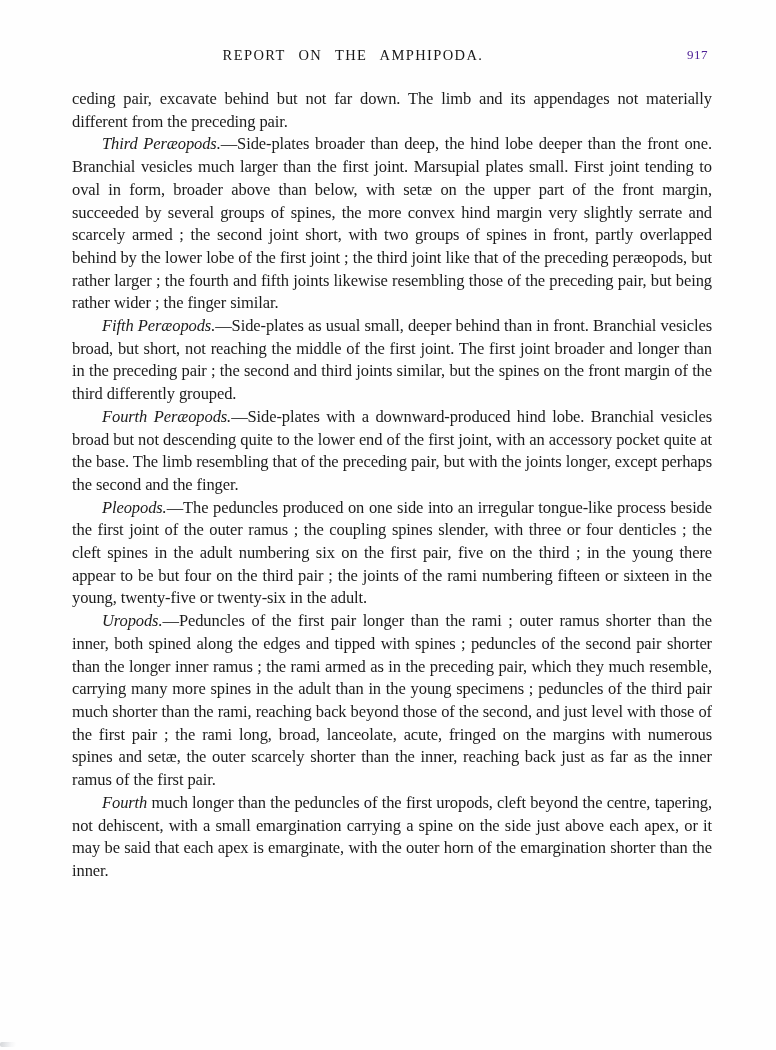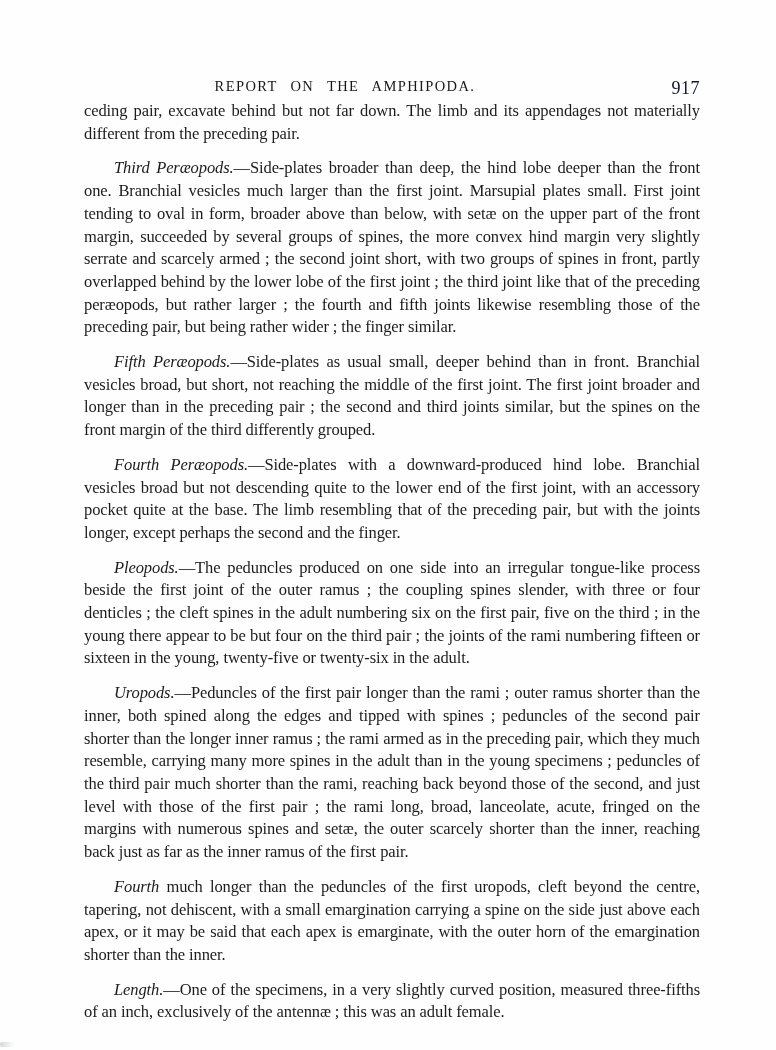--- a/index.html
+++ b/index.html
@@ -10,44 +10,44 @@
     position: relative;
     overflow: hidden;
   }
   .page {
     position: absolute; inset: 0;
     background: #fefefe;
     color: #1c1c1c;
   }
   .running-header {
     position: absolute;
-    top: 47px; left: 60px; width: 640px; height: 20px; margin-top: 31px;
+    top: 47px; left: 68px; width: 640px; height: 20px;
   }
   .header-title {
     position: absolute;
     left: 0; right: 70px;
     text-align: center;
     font-size: 14.5px;
     letter-spacing: 1.4px;
     word-spacing: 0.55em;
     color: #171717;
   }
   .page-number {
     position: absolute;
     right: 0; top: 0;
-    font-size: 18px;
+    font-size: 13px;
     letter-spacing: 0.5px;
-    color: #0f172a;
+    color: #4c1d95;
   }
   .body-text {
     position: absolute;
     top: 88px; left: 72px; width: 640px;
   }
   .para {
-    margin: 12px;
+    margin: 0;
     font-size: 16.5px;
     line-height: 22.7px;
     letter-spacing: -0.1px;
     text-align: justify;
     color: #1b1b1b;
   }
   .para.indent { text-indent: 30px; }
   .lead { font-style: italic; }
   .scan-smudge {
     position: absolute;
@@ -75,18 +75,17 @@
     <p class="para indent"><span class="lead">Fifth Peræopods.</span><span>—Side-plates as usual small, deeper behind than in front.  Branchial vesicles broad, but short, not reaching the middle of the first joint.  The first joint broader and longer than in the preceding pair ; the second and third joints similar, but the spines on the front margin of the third differently grouped.</span></p>
 
     <p class="para indent"><span class="lead">Fourth Peræopods.</span><span>—Side-plates with a downward-produced hind lobe.  Branchial vesicles broad but not descending quite to the lower end of the first joint, with an accessory pocket quite at the base.  The limb resembling that of the preceding pair, but with the joints longer, except perhaps the second and the finger.</span></p>
 
     <p class="para indent"><span class="lead">Pleopods.</span><span>—The peduncles produced on one side into an irregular tongue-like process beside the first joint of the outer ramus ; the coupling spines slender, with three or four denticles ; the cleft spines in the adult numbering six on the first pair, five on the third ; in the young there appear to be but four on the third pair ; the joints of the rami numbering fifteen or sixteen in the young, twenty-five or twenty-six in the adult.</span></p>
 
     <p class="para indent"><span class="lead">Uropods.</span><span>—Peduncles of the first pair longer than the rami ; outer ramus shorter than the inner, both spined along the edges and tipped with spines ; peduncles of the second pair shorter than the longer inner ramus ; the rami armed as in the preceding pair, which they much resemble, carrying many more spines in the adult than in the young specimens ; peduncles of the third pair much shorter than the rami, reaching back beyond those of the second, and just level with those of the first pair ; the rami long, broad, lanceolate, acute, fringed on the margins with numerous spines and setæ, the outer scarcely shorter than the inner, reaching back just as far as the inner ramus of the first pair.</span></p>
 
     <p class="para indent"><span class="lead">Fourth</span><span> much longer than the peduncles of the first uropods, cleft beyond the centre, tapering, not dehiscent, with a small emargination carrying a spine on the side just above each apex, or it may be said that each apex is emarginate, with the outer horn of the emargination shorter than the inner.</span></p>
 
-    <p class="para indent"><span class="lead">Length.</span><span>—One of the specimens, in a very slightly curved position, measured three-fifths of an inch, exclusively of the antennæ ; this was an adult female.</span></p>
   </div>
 
   <div class="scan-smudge"></div>
 
 </div>
 
 </body></html>

